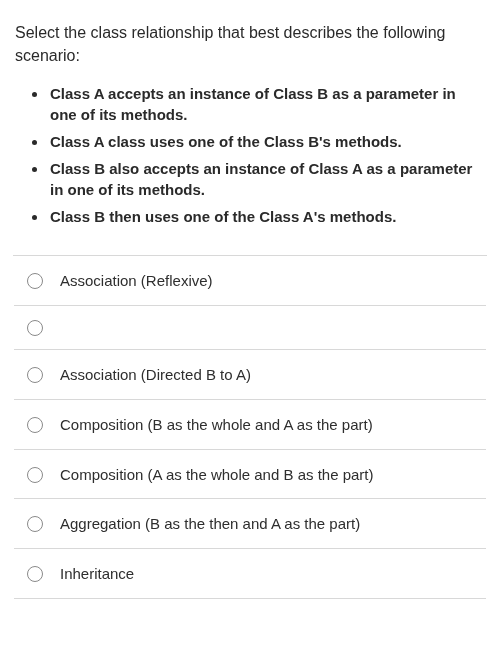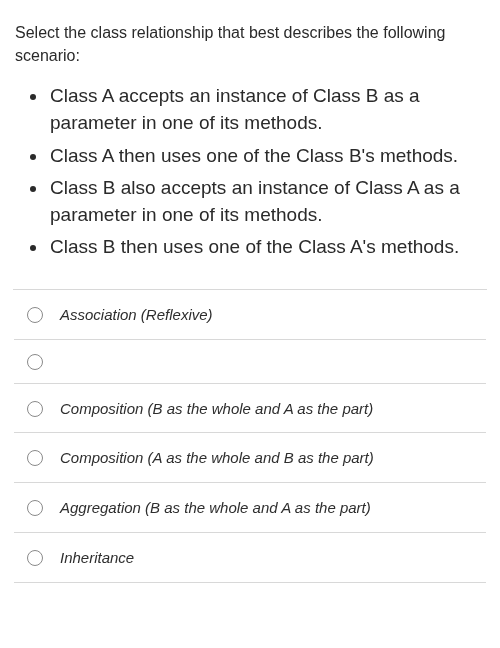--- a/index.html
+++ b/index.html
@@ -23,23 +23,24 @@
       padding-left: 2px;
     }
     .scenario-list {
       list-style: disc;
       padding-left: 34px;
       margin-bottom: 28px;
     }
     .scenario-list li {
       margin-bottom: 6px;
       color: #2a2a2a;
-      font-size: 19px;
+      font-size: 15px;
       line-height: 1.4;
       padding-left: 2px;
+      font-weight: bold;
     }
     .options {
       border-top: 1px solid #d8d8d8;
     }
     .option-row {
       display: flex;
       align-items: center;
       border-bottom: 1px solid #d8d8d8;
       padding: 12px 10px 12px 12px;
       cursor: pointer;
@@ -49,53 +50,56 @@
       height: 16px;
       border: 1.5px solid #8a8a8a;
       border-radius: 50%;
       flex-shrink: 0;
       margin-right: 16px;
       background: #fff;
     }
     .option-label {
       color: #2e2e2e;
       font-size: 15px;
-      font-style: italic;
     }
   </style>
 </head>
 <body>
 
 <div class="question-text">Select the class relationship that best describes the following scenario:</div>
 
 <ul class="scenario-list">
   <li>Class A accepts an instance of Class B as a parameter in one of its methods.</li>
-  <li>Class A then uses one of the Class B's methods.</li>
+  <li>Class A class uses one of the Class B's methods.</li>
   <li>Class B also accepts an instance of Class A as a parameter in one of its methods.</li>
   <li>Class B then uses one of the Class A's methods.</li>
 </ul>
 
 <div class="options">
   <div class="option-row">
     <span class="radio"></span>
     <span class="option-label">Association (Reflexive)</span>
   </div>
   <div class="option-row">
     <span class="radio"></span>
   </div>
   <div class="option-row">
     <span class="radio"></span>
+    <span class="option-label">Association (Directed B to A)</span>
+  </div>
+  <div class="option-row">
+    <span class="radio"></span>
     <span class="option-label">Composition (B as the whole and A as the part)</span>
   </div>
   <div class="option-row">
     <span class="radio"></span>
     <span class="option-label">Composition (A as the whole and B as the part)</span>
   </div>
   <div class="option-row">
     <span class="radio"></span>
-    <span class="option-label">Aggregation (B as the whole and A as the part)</span>
+    <span class="option-label">Aggregation (B as the then and A as the part)</span>
   </div>
   <div class="option-row">
     <span class="radio"></span>
     <span class="option-label">Inheritance</span>
   </div>
 
 </div>
 
 </body></html>

